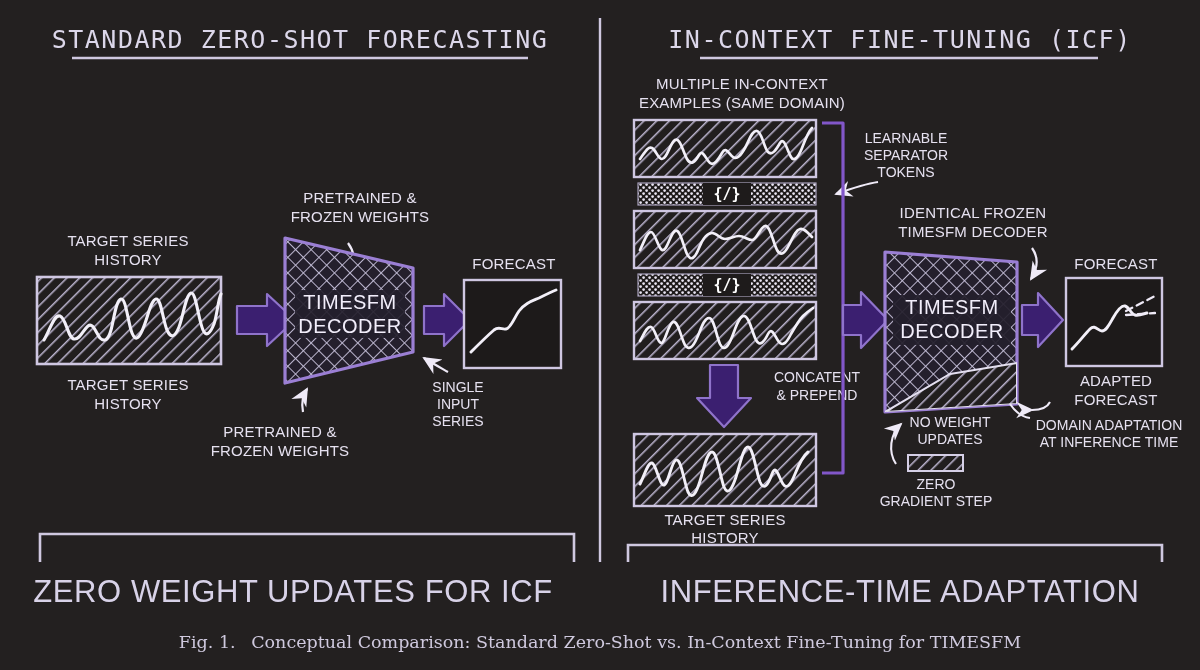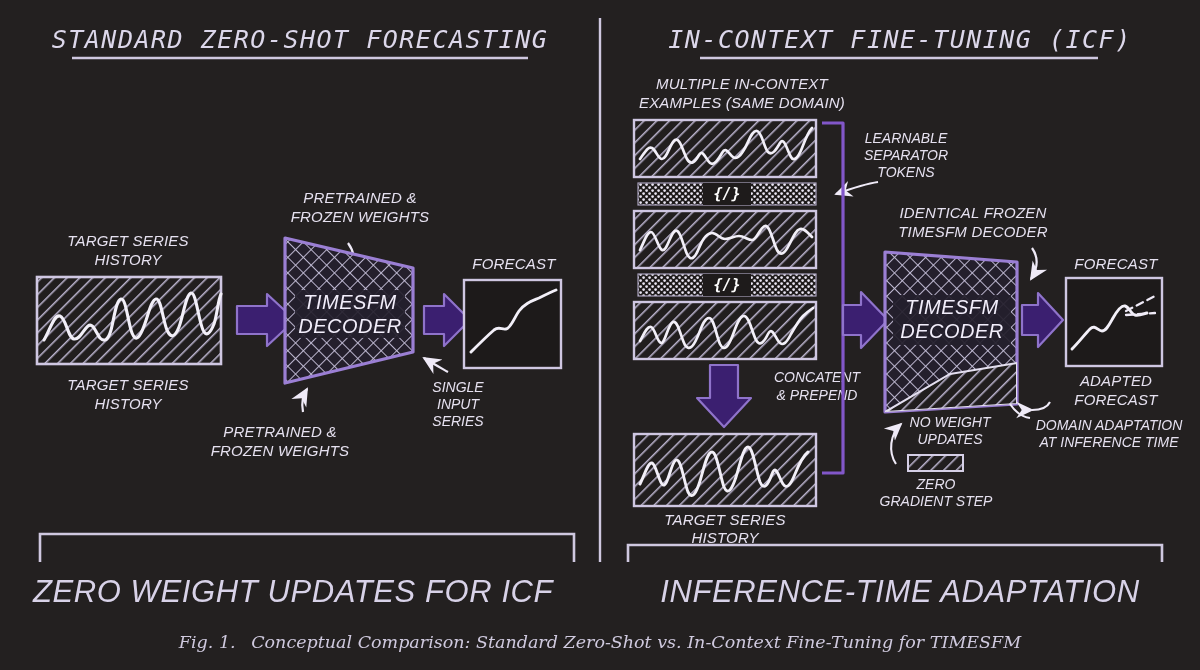--- a/index.html
+++ b/index.html
@@ -1,18 +1,18 @@
 <!DOCTYPE html>
 <html><head>
 <meta charset="utf-8">
 <style>
   html,body{margin:0;padding:0;background:#221f1f;}
   body{width:1200px;height:670px;overflow:hidden;
        font-family:"DejaVu Sans Mono","Liberation Mono",monospace;}
-  #stage{position:relative;width:1200px;height:670px;background:#232020;font-style:italic;}
+  #stage{position:relative;width:1200px;height:670px;background:#232020;}
   svg#diagram{position:absolute;left:0;top:0;width:1200px;height:670px;display:block;}
   .hdr{font-family:"DejaVu Sans Mono","Liberation Mono",monospace;
        fill:#dcd7ea;font-size:25px;letter-spacing:1.5px;text-anchor:middle;}
   .bigfoot{font-family:"Liberation Sans","DejaVu Sans",sans-serif;
        fill:#d8d2e8;font-size:31px;letter-spacing:0.6px;text-anchor:middle;}
   .sans{font-family:"Liberation Sans","DejaVu Sans",sans-serif;
        fill:#e6e1f0;font-size:15px;text-anchor:middle;letter-spacing:0.2px;}
   .sans-sm{font-family:"Liberation Sans","DejaVu Sans",sans-serif;
        fill:#e6e1f0;font-size:14px;text-anchor:middle;}
   .dec{font-family:"Liberation Sans","DejaVu Sans",sans-serif;

